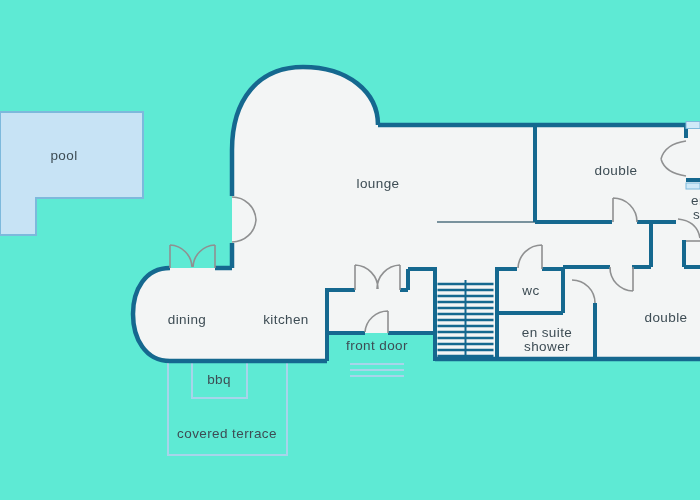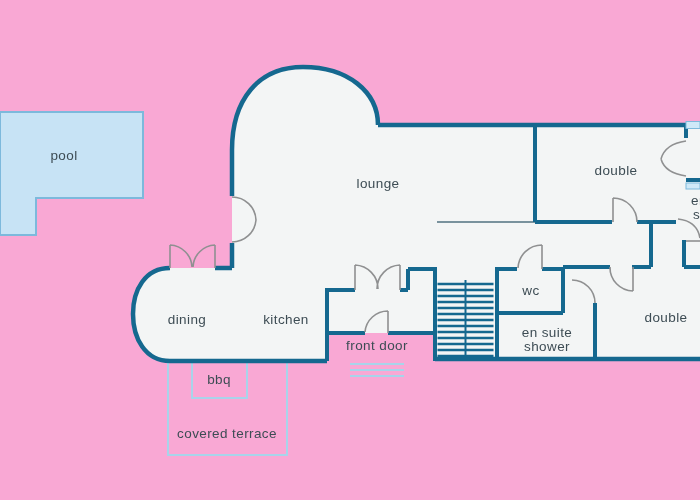--- a/index.html
+++ b/index.html
@@ -1,20 +1,20 @@
 <!DOCTYPE html>
 <html style="--wall: #15688f; --room-fill: #f3f5f5; --pool-fill: #c7e3f5; --pool-border: #7db9dc; --outdoor: #a8d4ea; --window-fill: #cfe9f8; --door: #8f9091; --text: #3d4c54; --divider: #50707f;"><head>
 <meta charset="utf-8">
 <style>
   :root{
     --wall:#15688f; --room-fill:#f3f5f5; --pool-fill:#c7e3f5; --pool-border:#7db9dc;
     --outdoor:#a8d4ea; --window-fill:#cfe9f8; --door:#8f9091; --text:#3d4c54; --divider:#50707f;
   }
   html,body{margin:0;padding:0;background:#ffffff;}
-  .stage{position:relative;width:700px;height:500px;overflow:hidden;background:#f9a8d4;}
+  .stage{position:relative;width:700px;height:500px;overflow:hidden;background:#5eead4;}
   svg{display:block;}
   .room-fill{fill:var(--room-fill);stroke:none;}
   .wall{stroke:var(--wall);stroke-width:4;fill:none;stroke-linecap:butt;}
   .wall-heavy{stroke:var(--wall);stroke-width:4.5;fill:none;}
   .tread{stroke:var(--wall);stroke-width:2.4;fill:none;}
   .stringer{stroke:var(--wall);stroke-width:2;fill:none;}
   .door{stroke:var(--door);stroke-width:1.6;fill:none;}
   .outdoor{stroke:var(--outdoor);stroke-width:2;fill:none;}
   .window{fill:var(--window-fill);stroke:var(--pool-border);stroke-width:1;}
   .pool{fill:var(--pool-fill);stroke:var(--pool-border);stroke-width:2;}

